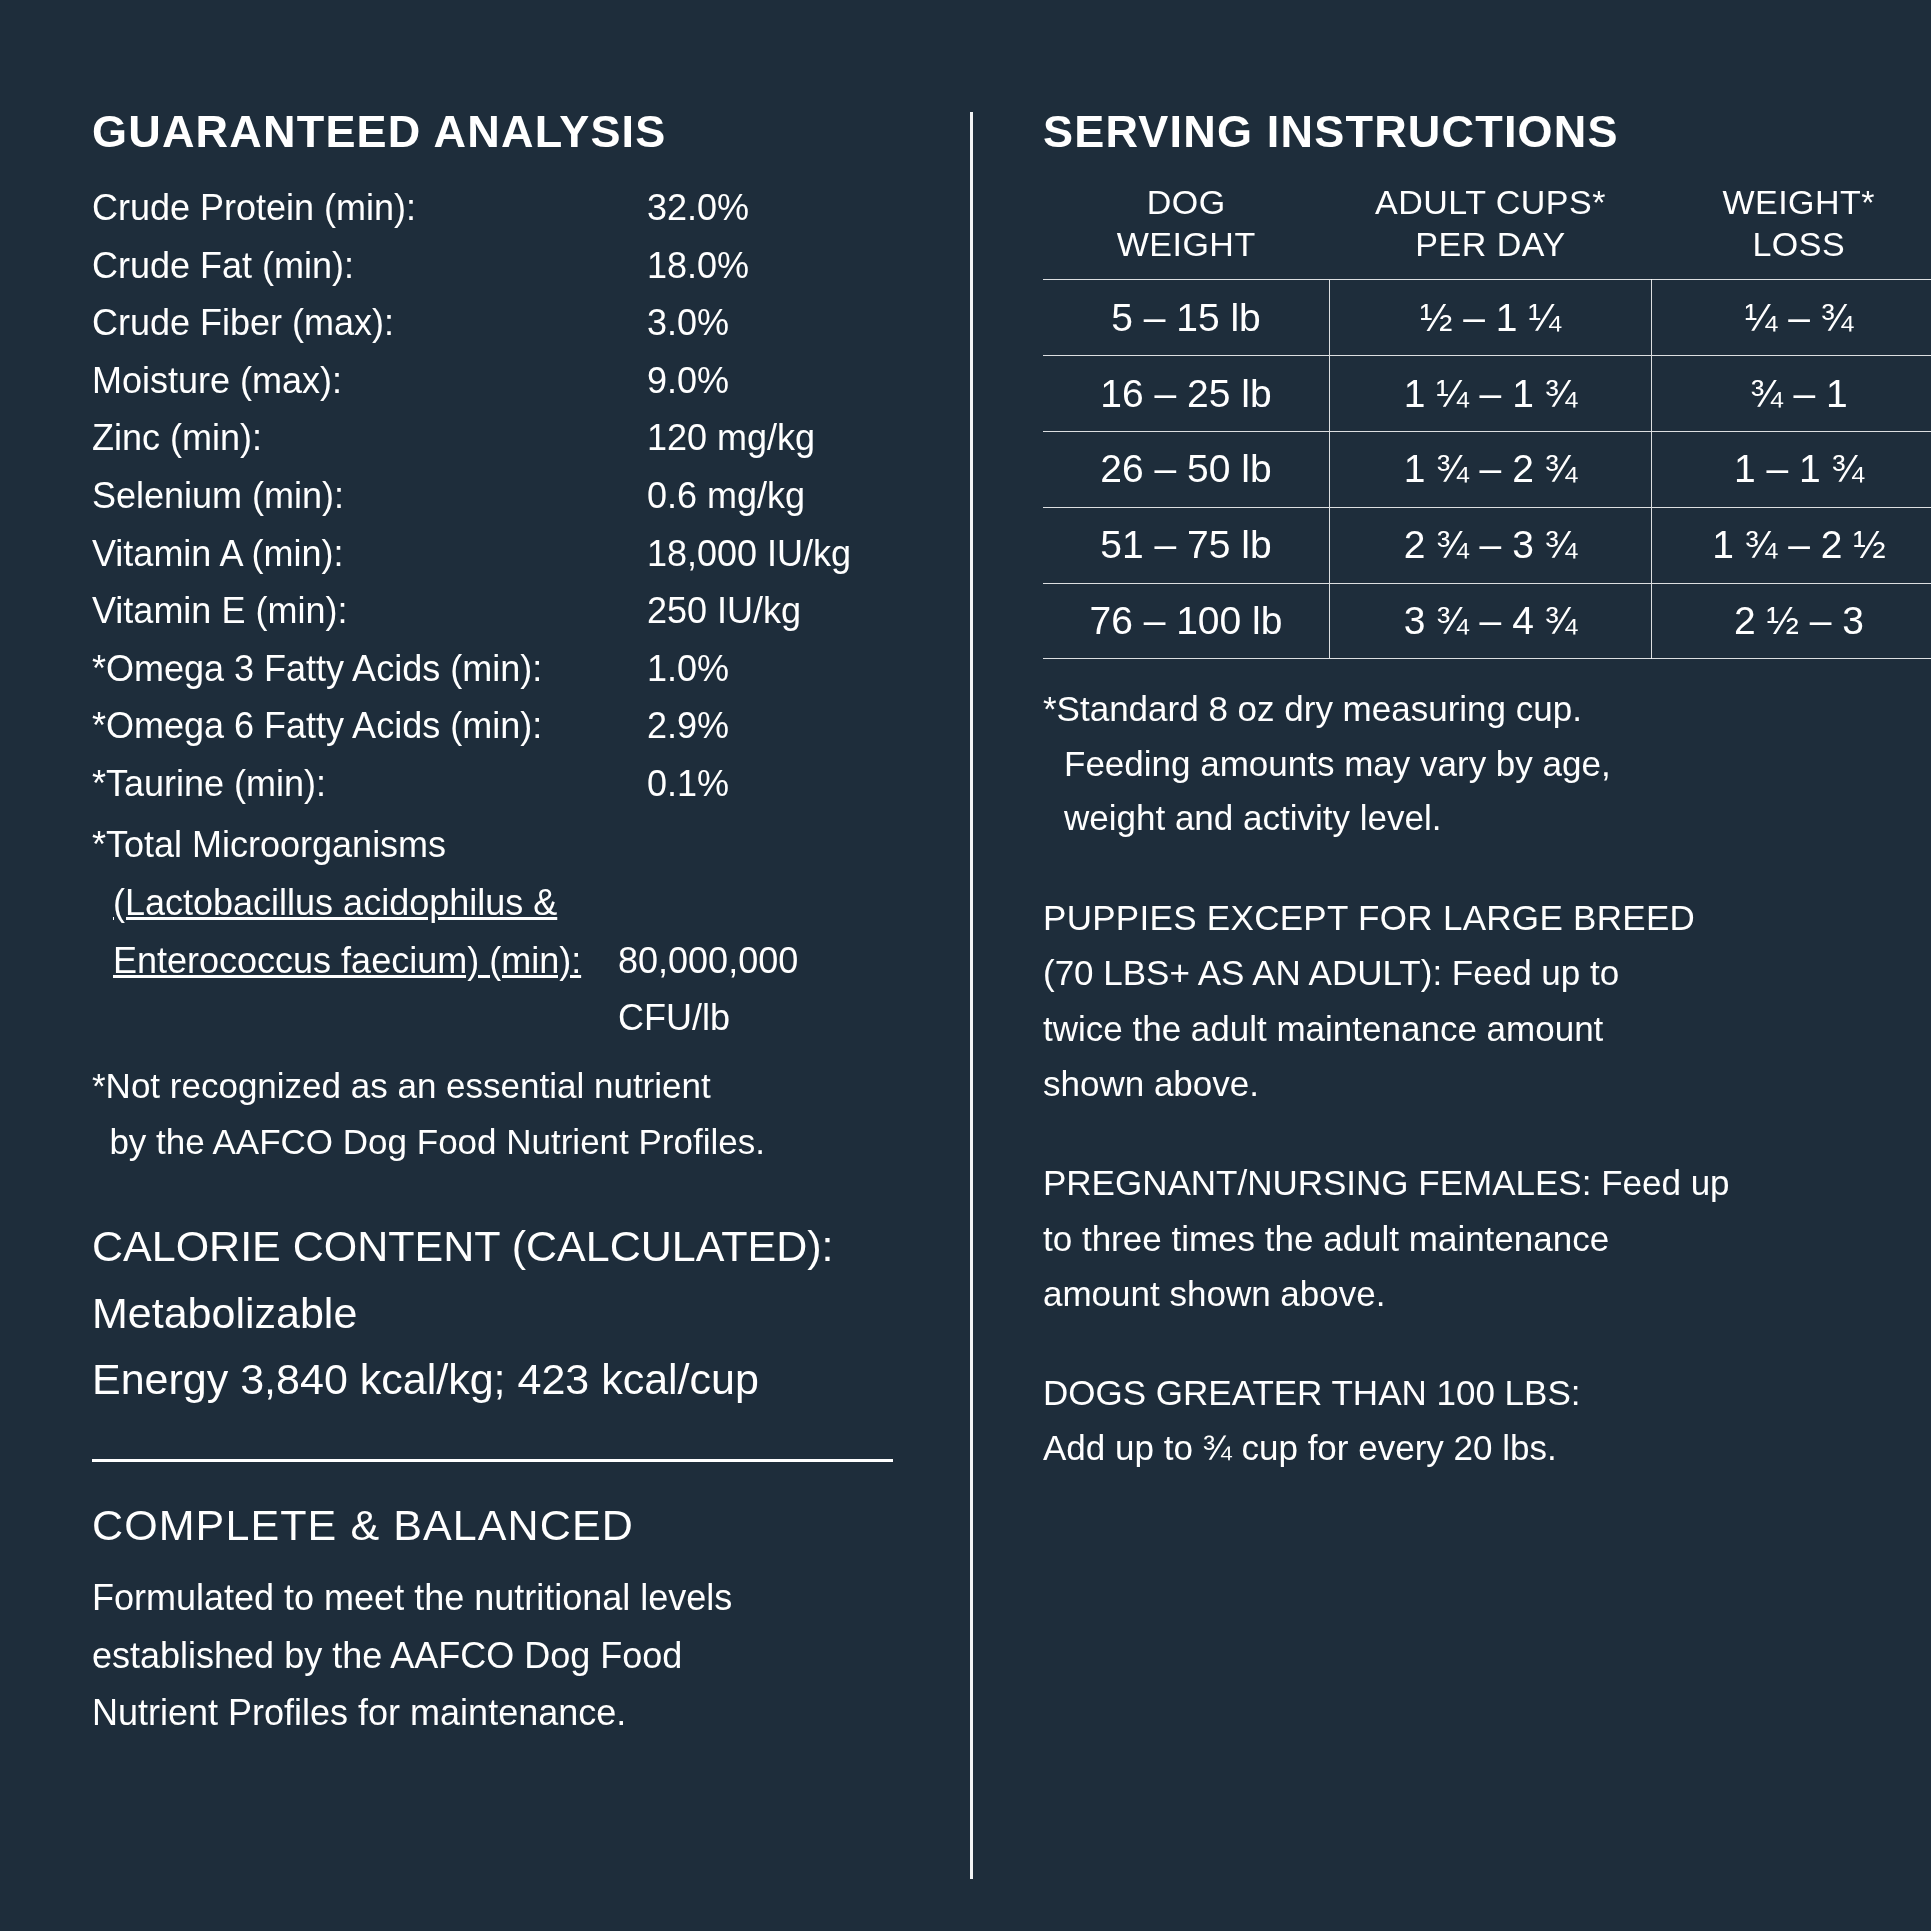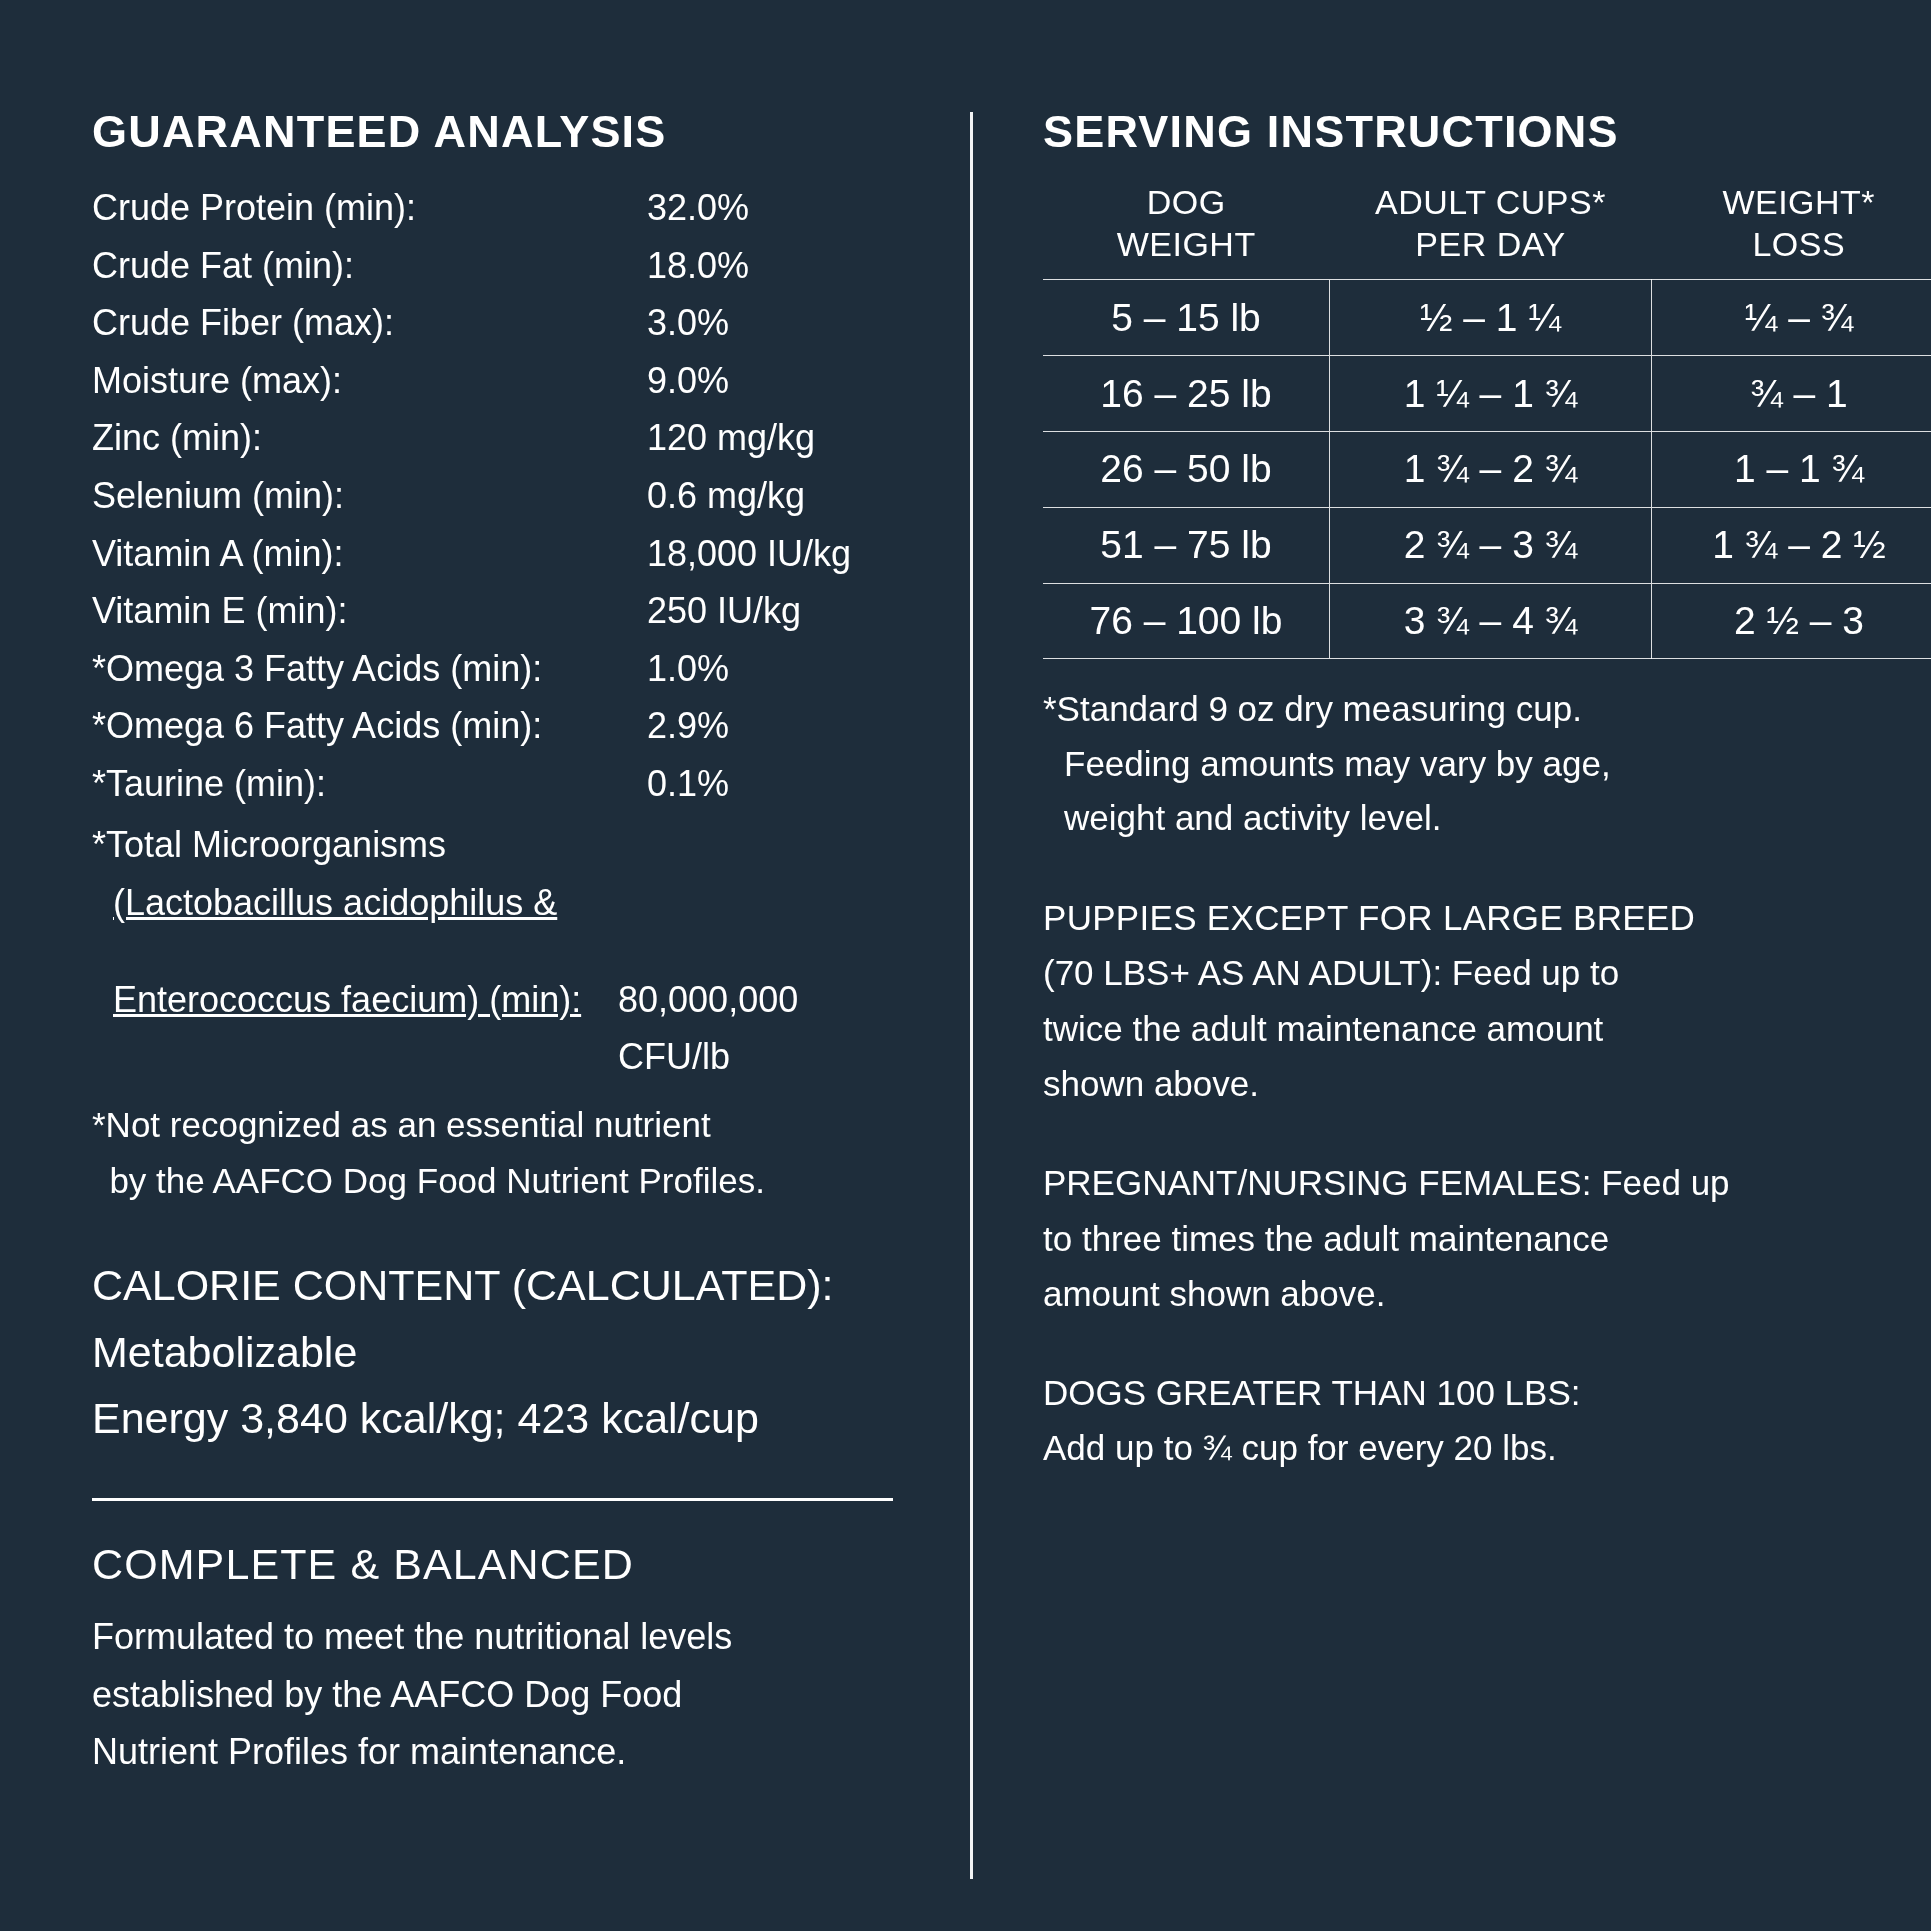--- a/index.html
+++ b/index.html
@@ -59,21 +59,21 @@
     white-space: nowrap;
   }
   .ga-label { width: 555px; font-weight: 400; }
   .ga-value { font-weight: 400; }
   .ga-multi {
     font-size: 36px;
     line-height: 1.60;
     margin-top: 3.9px;
   }
   .ga-multi .indent { padding-left: 21px; text-decoration: underline; }
-  .ga-multi-row { display: flex; margin-top: 39px; }
+  .ga-multi-row { display: flex; }
   .ga-multi-row .lbl { width: 555px; }
   .note {
     font-size: 35px;
     line-height: 1.58;
     margin-top: 11.6px;
   }
   .note .indent { padding-left: 17.4px; display: block; }
   .calorie {
     font-size: 43px;
     line-height: 1.55;
@@ -274,21 +274,21 @@
         </tr>
         <tr>
           <td class="c1">76 – 100 lb</td>
           <td class="c2">3 ¾ – 4 ¾</td>
           <td class="c3">2 ½ – 3</td>
         </tr>
       </tbody>
     </table>
 
     <div class="footnote">
-      <span>*Standard 9 oz dry measuring cup.</span>
+      <span>*Standard 8 oz dry measuring cup.</span>
       <span class="indent">Feeding amounts may vary by age,</span>
       <span class="indent">weight and activity level.</span>
     </div>
 
     <div class="block">
       <div class="caps">PUPPIES EXCEPT FOR LARGE BREED</div>
       <div>(70 LBS+ AS AN ADULT): Feed up to</div>
       <div>twice the adult maintenance amount</div>
       <div>shown above.</div>
     </div>

